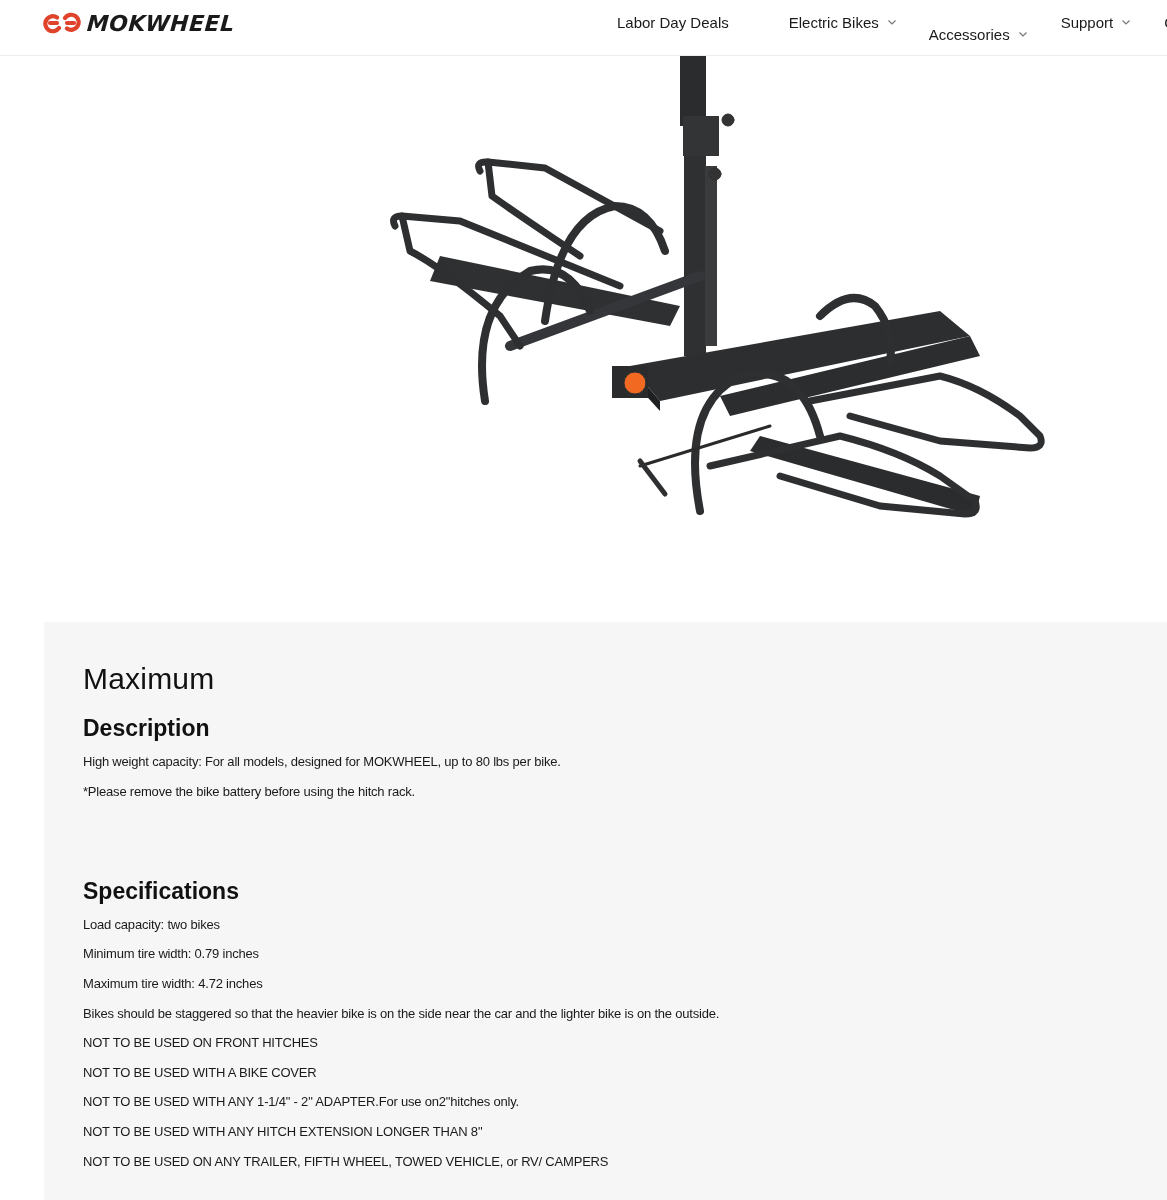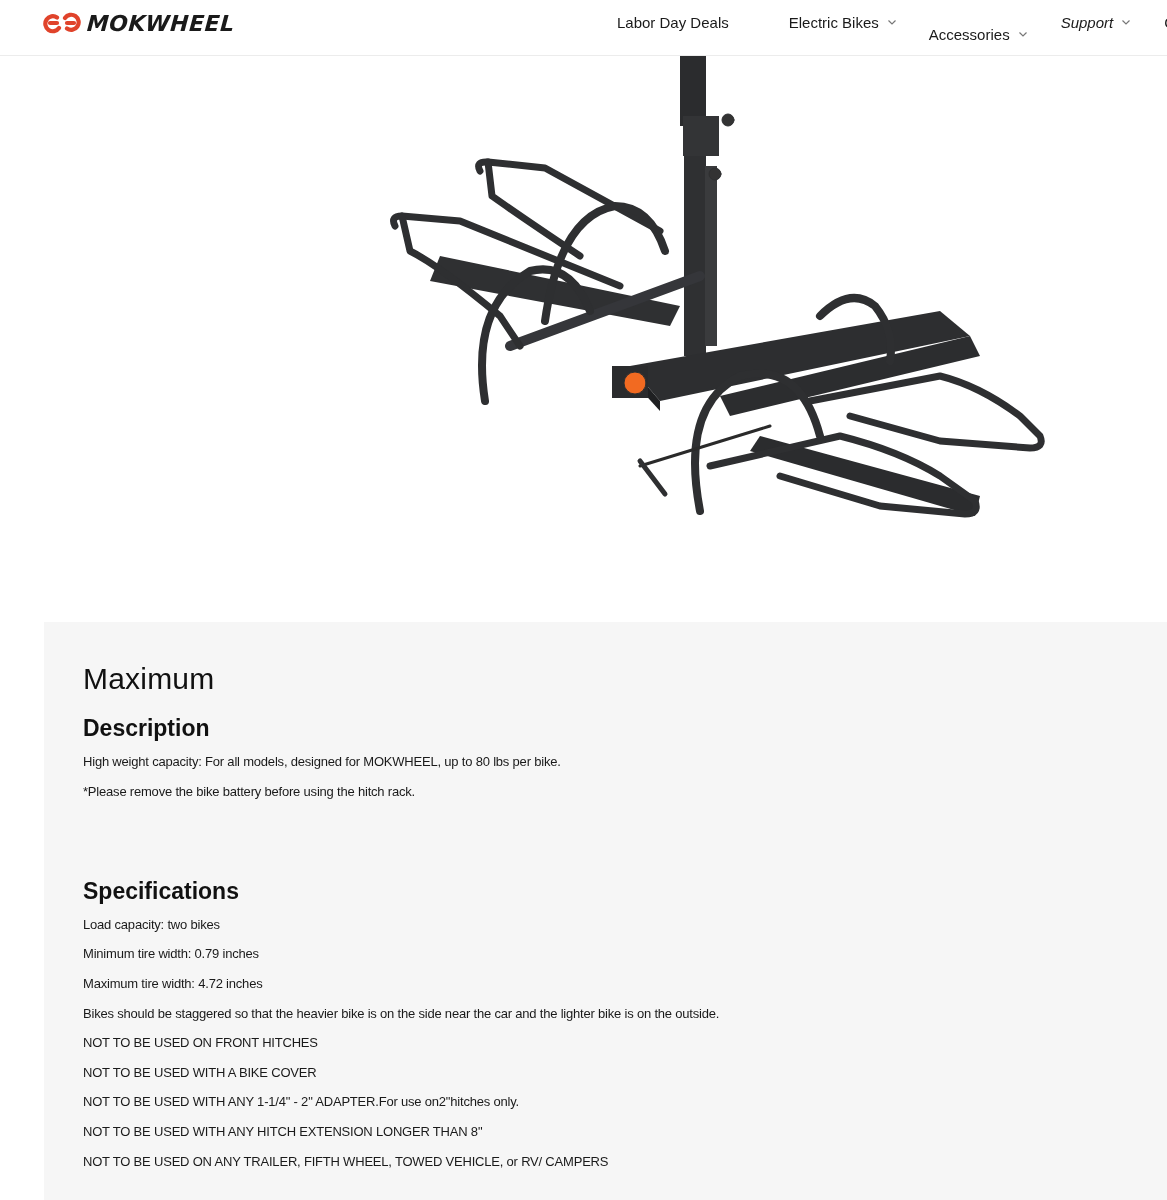--- a/index.html
+++ b/index.html
@@ -62,21 +62,21 @@
     }
     .nav-item .chev {
       width: 10px;
       height: 10px;
       margin-left: 8px;
       display: inline-block;
     }
     .nav-item.first { margin-right: 31px; }
     .nav-item.electric { margin-right: 32px; margin-left: 29px; }
     .nav-item.access { margin-right: 33px; margin-top: 24px; }
-    .nav-item.support { margin-right: 33px; font-style: italic; }
+    .nav-item.support { margin-right: 33px; }
 
     .hero {
       position: absolute;
       top: 56px;
       left: 0;
       width: 1167px;
       height: 566px;
       background: #ffffff;
     }
     .hero svg { position: absolute; left: 380px; top: 0; }

